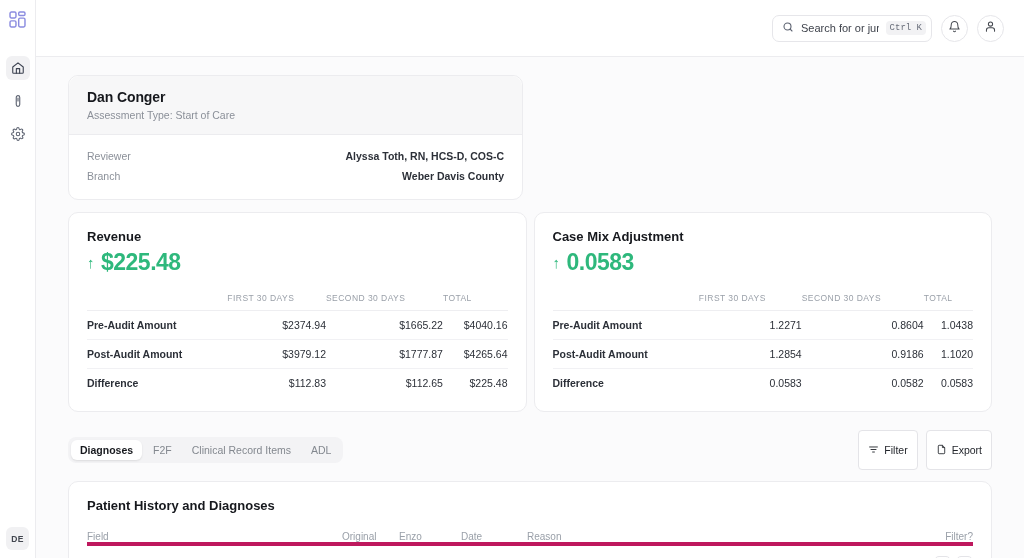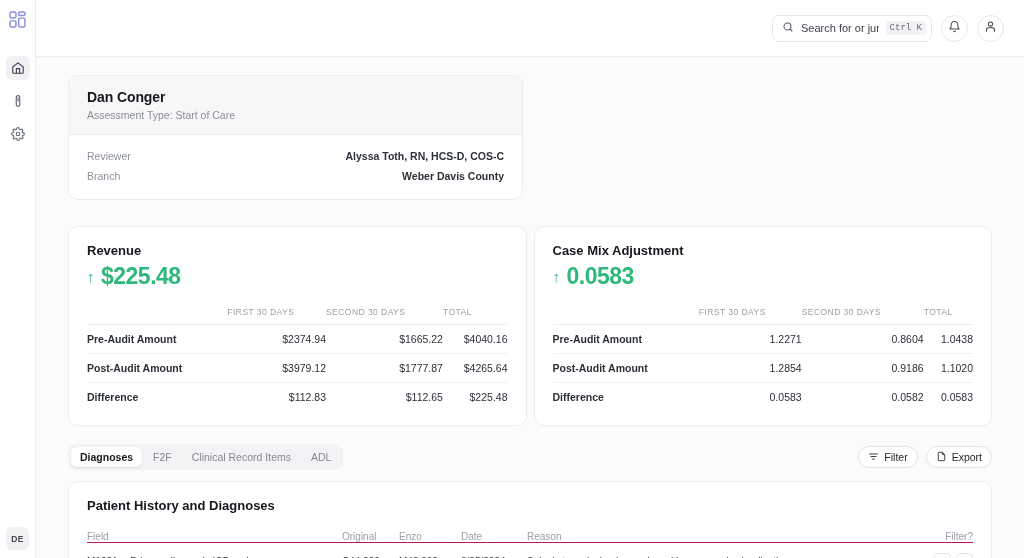--- a/index.html
+++ b/index.html
@@ -86,21 +86,21 @@
     padding: 13px 18px 13px 18px; border-bottom: 1px solid #ececef;
   }
   .patient-name { font-size: 14px; font-weight: 700; color: #16181d; letter-spacing: -.1px; }
   .patient-sub { font-size: 10.5px; color: #8b9099; margin-top: 4px; }
   .patient-body { padding: 11px 18px 13px 18px; }
   .kv { display: flex; justify-content: space-between; align-items: baseline; padding: 4px 0; }
   .kv .k { font-size: 10.5px; color: #8b9099; }
   .kv .v { font-size: 10.5px; color: #2c3038; font-weight: 700; }
 
   
-  .metric-row { display: flex; gap: 7px; margin-top: 26px; }
+  .metric-row { display: flex; gap: 7px; margin-top: 12px; }
   .metric-card { flex: 1 1 0; padding: 16px 18px 14px 18px; }
   .metric-title { font-size: 13px; font-weight: 700; color: #16181d; }
   .metric-value {
     font-size: 23px; font-weight: 700; letter-spacing: -.5px;
     margin-top: 5px; display: flex; align-items: center; gap: 7px;
   }
   .arrow-up { font-size: 15px; font-weight: 400; line-height: 1; }
 
   table.mt { width: 100%; border-collapse: collapse; margin-top: 17px; }
   table.mt th {
@@ -128,33 +128,33 @@
   .tab {
     font-size: 10.5px; color: #83888f; padding: 4px 9px;
     border-radius: 6px; cursor: pointer; white-space: nowrap;
   }
   .tab.active {
     background: #ffffff; color: #16181d; font-weight: 700;
     box-shadow: 0 1px 2px rgba(16,18,22,.10);
   }
   .tab-actions { display: flex; gap: 8px; }
   .btn {
-    height: 22px; border: 1px solid #e4e4e8; border-radius: 11px;
+    height: 40px; border: 1px solid #e4e4e8; border-radius: 4px;
     background: #fff; font-size: 10.5px; color: #24272d;
     display: flex; align-items: center; gap: 5px;
     padding: 0 9px; cursor: pointer; white-space: nowrap;
   }
 
   
   .table-card { margin-top: 11px; padding: 16px 18px 0 18px; }
   .table-title { font-size: 13px; font-weight: 700; color: #16181d; }
   table.dt { width: 100%; border-collapse: collapse; margin-top: 18px; table-layout: fixed; }
   table.dt th {
     font-size: 10px; font-weight: 400; color: #9aa0a9;
-    text-align: left; border-bottom: 1px solid #be185d;
+    text-align: left; border-bottom: 4px solid #be185d;
   }
   table.dt th.right { text-align: right; }
   table.dt td {
     font-size: 10px; color: #2c3038; padding-top: 10px;
     vertical-align: middle; white-space: nowrap; overflow: hidden;
   }
   .field-cell { display: flex; gap: 7px; }
   .field-code { font-weight: 400; color: #2c3038; }
   .yn { display: flex; gap: 5px; justify-content: flex-end; }
   .yn-btn {

